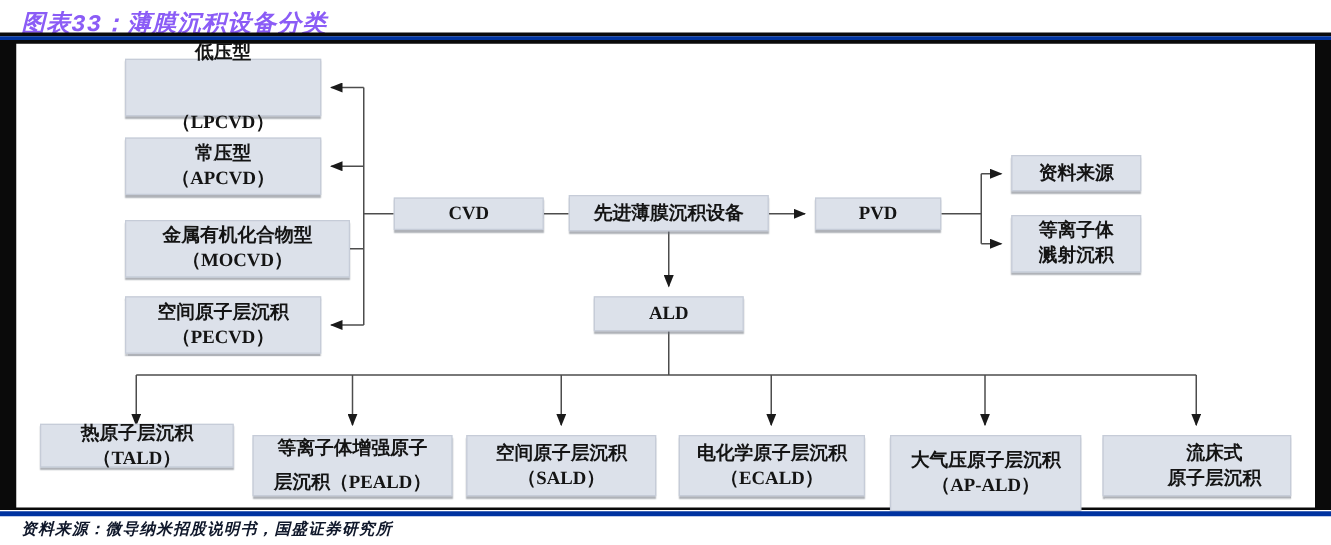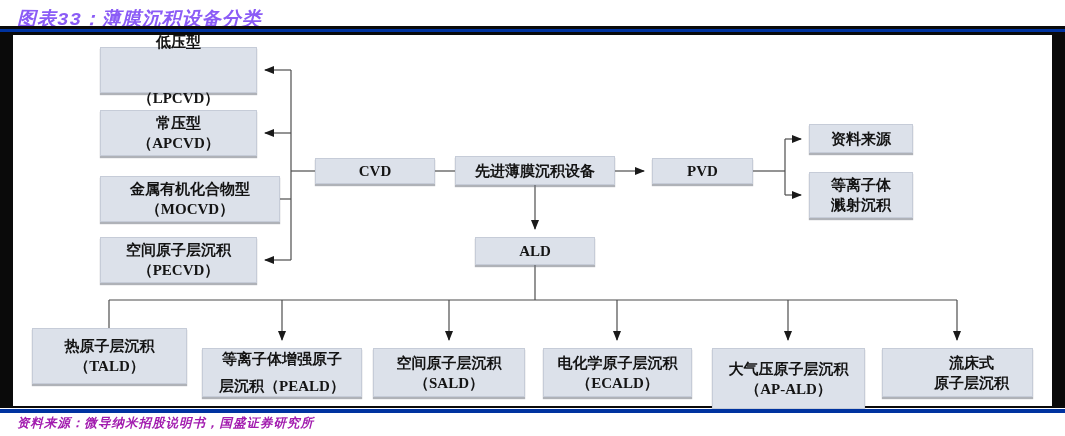--- a/index.html
+++ b/index.html
@@ -20,21 +20,21 @@
   .frame{
     position:absolute;left:0;top:32px;width:1065px;height:376px;
     box-sizing:border-box;background:transparent;
     border-top:3px solid #0a0a0a;border-bottom:2px solid #0a0a0a;
     border-left:13px solid #0a0a0a;border-right:13px solid #0a0a0a;
   }
   .rule-navy-bottom{position:absolute;left:0;top:409px;width:1065px;height:4px;background:#0033a0;}
   .fig-source{
     position:absolute;left:17px;top:415px;
     font-size:12.5px;font-weight:bold;font-style:italic;
-    color:#a21caf;letter-spacing:1px;
+    color:#0f172a;letter-spacing:1px;
   }
   .node{
     position:absolute;
     box-sizing:border-box;
     background:#dce1ea;
     border:1px solid #c6ccd8;
     box-shadow:0 2px 1px rgba(110,115,125,0.55);
     display:flex;flex-direction:column;align-items:center;justify-content:center;
     font-size:15px;font-weight:bold;color:#141414;
     line-height:20px;text-align:center;
@@ -121,21 +121,21 @@
   </div>
   <div class="node" style="left:809px;top:172px;width:104px;height:46px;">
     <span>等离子体</span>
     <span>溅射沉积</span>
   </div>
 
   <div class="node" style="left:475px;top:237px;width:120px;height:28px;">
     <span>ALD</span>
   </div>
 
-  <div class="node" style="left:32px;top:328px;width:155px;height:56px;">
+  <div class="node" style="left:32px;top:339px;width:155px;height:35px;">
     <span>热原子层沉积</span>
     <span>（TALD）</span>
   </div>
   <div class="node" style="left:202px;top:348px;width:160px;height:49px;justify-content:space-between;">
     <span>等离子体增强原子</span>
     <span>层沉积（PEALD）</span>
   </div>
   <div class="node" style="left:373px;top:348px;width:152px;height:49px;">
     <span>空间原子层沉积</span>
     <span>（SALD）</span>

